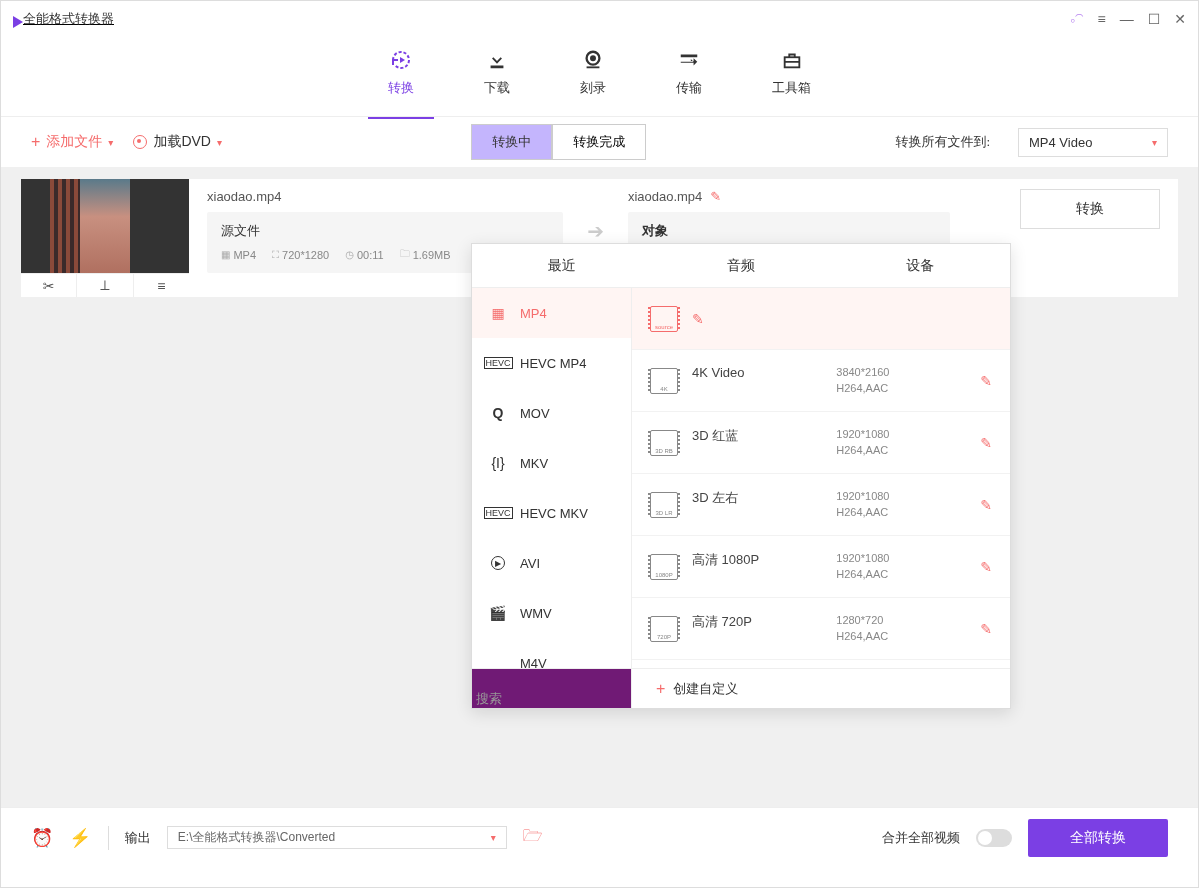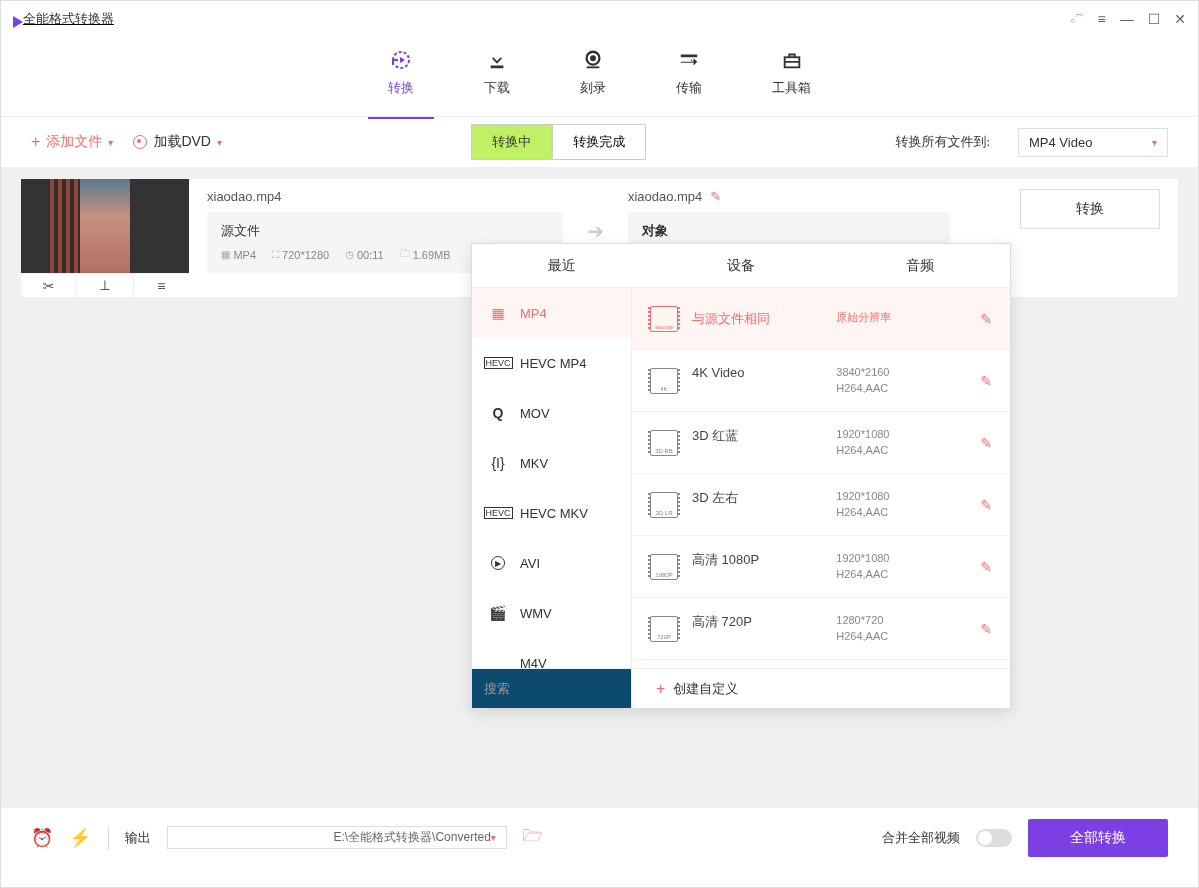--- a/index.html
+++ b/index.html
@@ -21,21 +21,21 @@
 .nav-item.active .nav-icon { color: #7b3fe4; }
 
 .toolbar { height: 50px; display: flex; align-items: center; padding: 0 30px; gap: 20px; }
 .add-file-btn { display: flex; align-items: center; gap: 6px; color: #f56c6c; font-size: 14px; cursor: pointer; }
 .load-dvd-btn { display: flex; align-items: center; gap: 6px; color: #333; font-size: 14px; cursor: pointer; }
 .red-circle { width: 14px; height: 14px; border: 1.5px solid #f56c6c; border-radius: 50%; position: relative; }
 .red-circle::after { content: ""; position: absolute; top: 3px; left: 3px; width: 4px; height: 4px; background: #f56c6c; border-radius: 50%; }
 .spacer { flex: 1; }
 .tab-group { display: flex; }
 .tab-btn { padding: 8px 20px; font-size: 13px; background: #fff; border: 1px solid #ccc; cursor: pointer; }
-.tab-btn.active { background: #bef264; color: #333; }
+.tab-btn.active { background: #c4b5fd; color: #333; }
 .convert-all-label { font-size: 13px; color: #333; margin-right: 8px; font-family: Liberation Serif, serif; }
 .format-select { width: 150px; padding: 6px 10px; font-size: 13px; border: 1px solid #ddd; background: #fff; color: #333; display: flex; justify-content: space-between; align-items: center; cursor: pointer; }
 
 .content { background: #f0f0f0; height: 640px; padding: 12px 20px; position: relative; }
 .file-row { display: flex; align-items: flex-start; background: #fff; padding: 0; height: 118px; }
 .thumb-container { width: 168px; display: flex; flex-direction: column; }
 .thumb { width: 168px; height: 94px; background: #333; display:flex; align-items:center; justify-content:center; position: relative; overflow: hidden; }
 .thumb-pic { width: 50px; height: 94px; background: linear-gradient(to bottom, #5a7a8a 0%, #c89080 40%, #b07060 100%); position: relative; }
 .thumb-bars { position: absolute; left: -30px; top: 0; width: 30px; height: 100%; background: repeating-linear-gradient(90deg, #8a4a3a 0 4px, #3a2a2a 4px 8px); }
 .thumb-tools { display: flex; height: 24px; background: #fff; border-top: 1px solid #eee; }
@@ -75,29 +75,29 @@
 .preset-item.active .preset-icon::before, .preset-item.active .preset-icon::after { background: repeating-linear-gradient(#f56c6c 0 2px, transparent 2px 4px); }
 .preset-icon-label { font-size: 6px; color: #888; line-height: 1; padding-bottom: 1px; }
 .preset-item.active .preset-icon-label { color: #f56c6c; }
 .preset-text { flex: 1; display: flex; }
 .preset-name { flex: 1; font-size: 13px; color: #444; }
 .preset-item.active .preset-name { color: #f56c6c; }
 .preset-spec { width: 130px; font-size: 11px; color: #888; line-height: 1.4; }
 .preset-item.active .preset-spec { color: #f56c6c; }
 .preset-edit { color: #f56c6c; font-size: 14px; cursor: pointer; }
 .popup-footer { display: flex; height: 40px; border-top: 1px solid #eee; align-items: center; }
-.search-box { width: 160px; height: 100%; padding: 0 12px; font-size: 13px; color: #999; border-right: 1px solid #eee; display: flex; align-items: center; background: #0c4a6e; }
+.search-box { width: 160px; height: 100%; padding: 0 4px; font-size: 13px; color: #999; border-right: 1px solid #eee; display: flex; align-items: flex-end; background: #701a75; }
 .create-custom { flex: 1; display: flex; align-items: center; justify-content: flex-start; padding-left: 24px; gap: 8px; font-size: 13px; color: #333; cursor: pointer; }
 .create-custom .plus { color: #f56c6c; font-size: 16px; }
 
 .footer { height: 60px; border-top: 1px solid #eee; display: flex; align-items: center; padding: 0 30px; gap: 16px; }
 .ft-icon { font-size: 18px; color: #555; cursor: pointer; }
 .ft-sep { width: 1px; height: 24px; background: #ddd; }
 .output-label { font-size: 13px; color: #333; }
-.output-path { flex: 0 0 340px; border: 1px solid #ddd; padding: 2px 10px; font-size: 12px; color: #666; display: flex; justify-content: flex-end; align-items: center; cursor: pointer; }
+.output-path { flex: 0 0 340px; border: 1px solid #ddd; padding: 2px 10px; font-size: 12px; color: #666; display: flex; justify-content: space-between; align-items: center; cursor: pointer; }
 .folder-ic { color: #f56c6c; font-size: 16px; cursor: pointer; }
 .ftspacer { flex: 1; }
 .merge-label { font-size: 13px; color: #333; }
 .toggle { width: 36px; height: 18px; background: #ddd; border-radius: 9px; position: relative; cursor: pointer; }
 .toggle::after { content: ""; position: absolute; left: 2px; top: 2px; width: 14px; height: 14px; background: #fff; border-radius: 50%; }
 .convert-all-btn { width: 140px; height: 38px; background: #7b3fe4; color: #fff; border: none; font-size: 14px; cursor: pointer; border-radius: 2px; }
 
 .reload-icon svg { width: 24px; height: 24px; }
 .small-ic { font-size: 10px; color: #aaa; }
 </style>
@@ -262,22 +262,22 @@
           <div class="dropdown-toggle">▾</div>
         </div>
       </div>
       <button class="convert-btn">转换</button>
     </div>
   </div>
 
   <div class="format-popup">
     <div class="popup-tabs">
       <div class="popup-tab">最近</div>
+      <div class="popup-tab">音频</div>
       <div class="popup-tab">设备</div>
-      <div class="popup-tab">音频</div>
     </div>
     <div class="popup-body">
       <div class="fmt-list" id="fmt-list">
           <div class="fmt-item active">
             <span class="fmt-icon">▦</span>
             <span>MP4</span>
           </div>
           <div class="fmt-item">
             <span class="fmt-icon">
               <span style="font-size:9px;border:1px solid currentColor;padding:0 1px;">HEVC</span>
@@ -312,24 +312,20 @@
           </div>
           <div class="fmt-item">
             <span class="fmt-icon"> </span>
             <span>M4V</span>
           </div>
         </div>
       <div class="preset-list" id="preset-list">
           <div class="preset-item active">
             <div class="preset-icon">
               <span class="preset-icon-label">source</span>
-            </div>
-            <div class="preset-text">
-              <div class="preset-name">与源文件相同</div>
-              <div class="preset-spec">原始分辨率</div>
             </div>
             <span class="preset-edit">✎</span>
           </div>
           <div class="preset-item">
             <div class="preset-icon">
               <span class="preset-icon-label">4K</span>
             </div>
             <div class="preset-text">
               <div class="preset-name">4K Video</div>
               <div class="preset-spec">3840*2160<br>H264,AAC</div>

